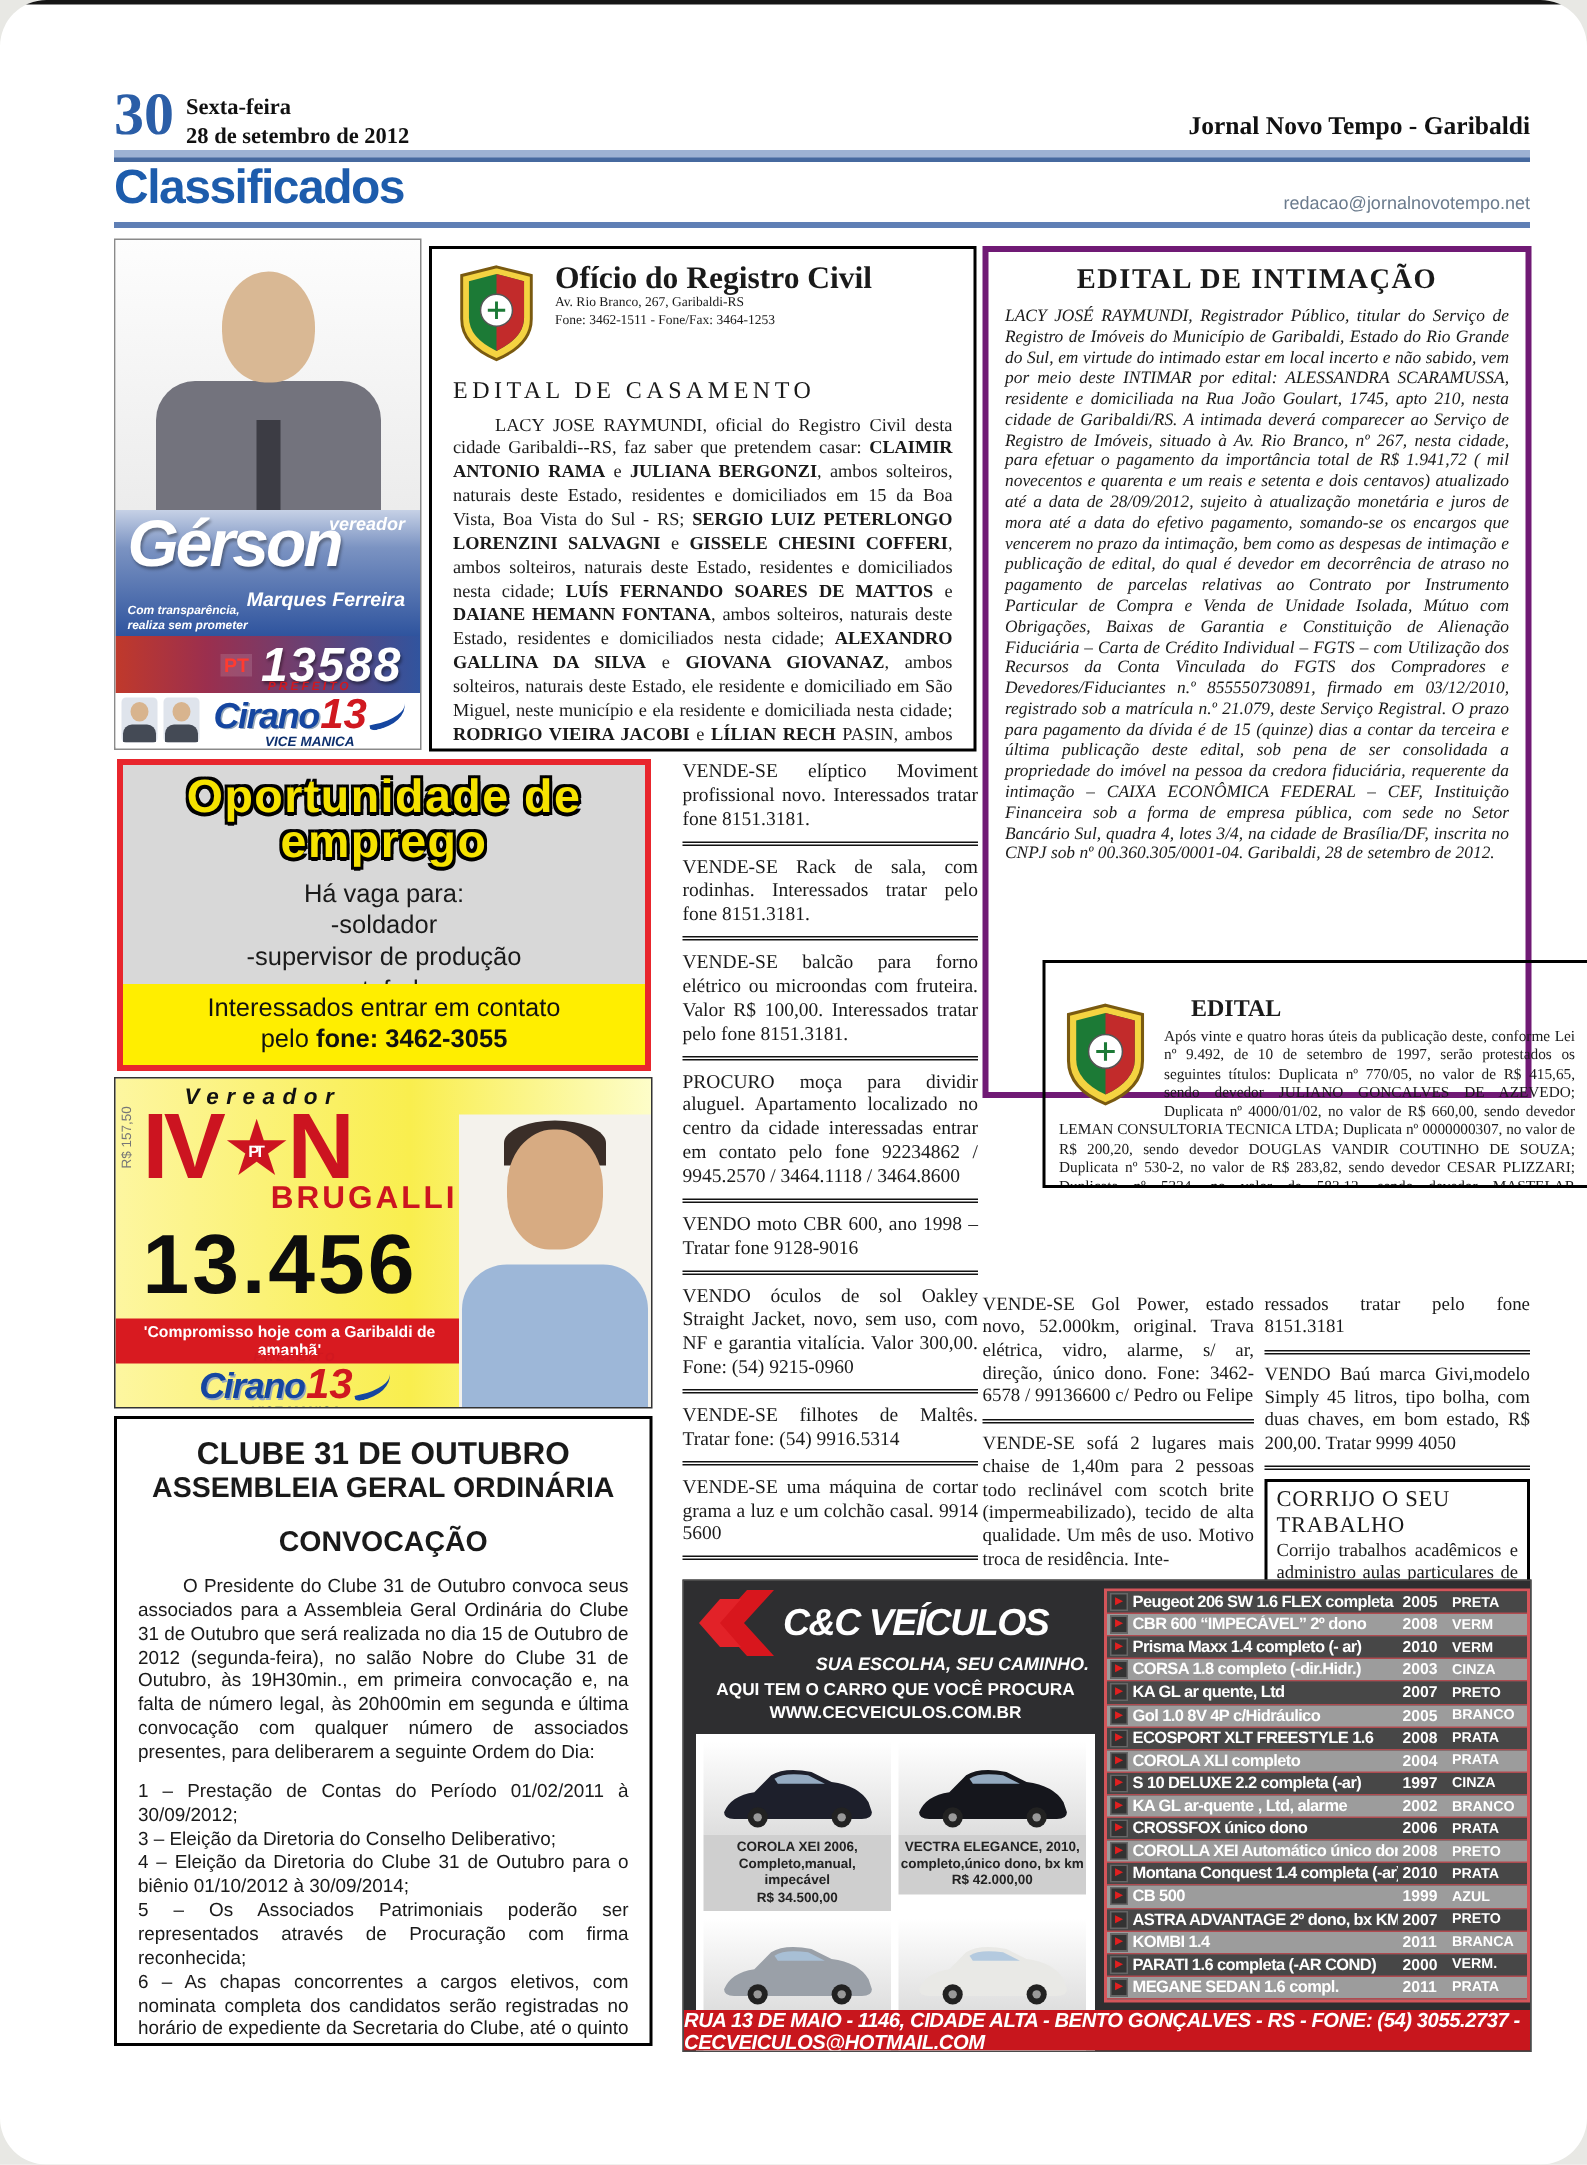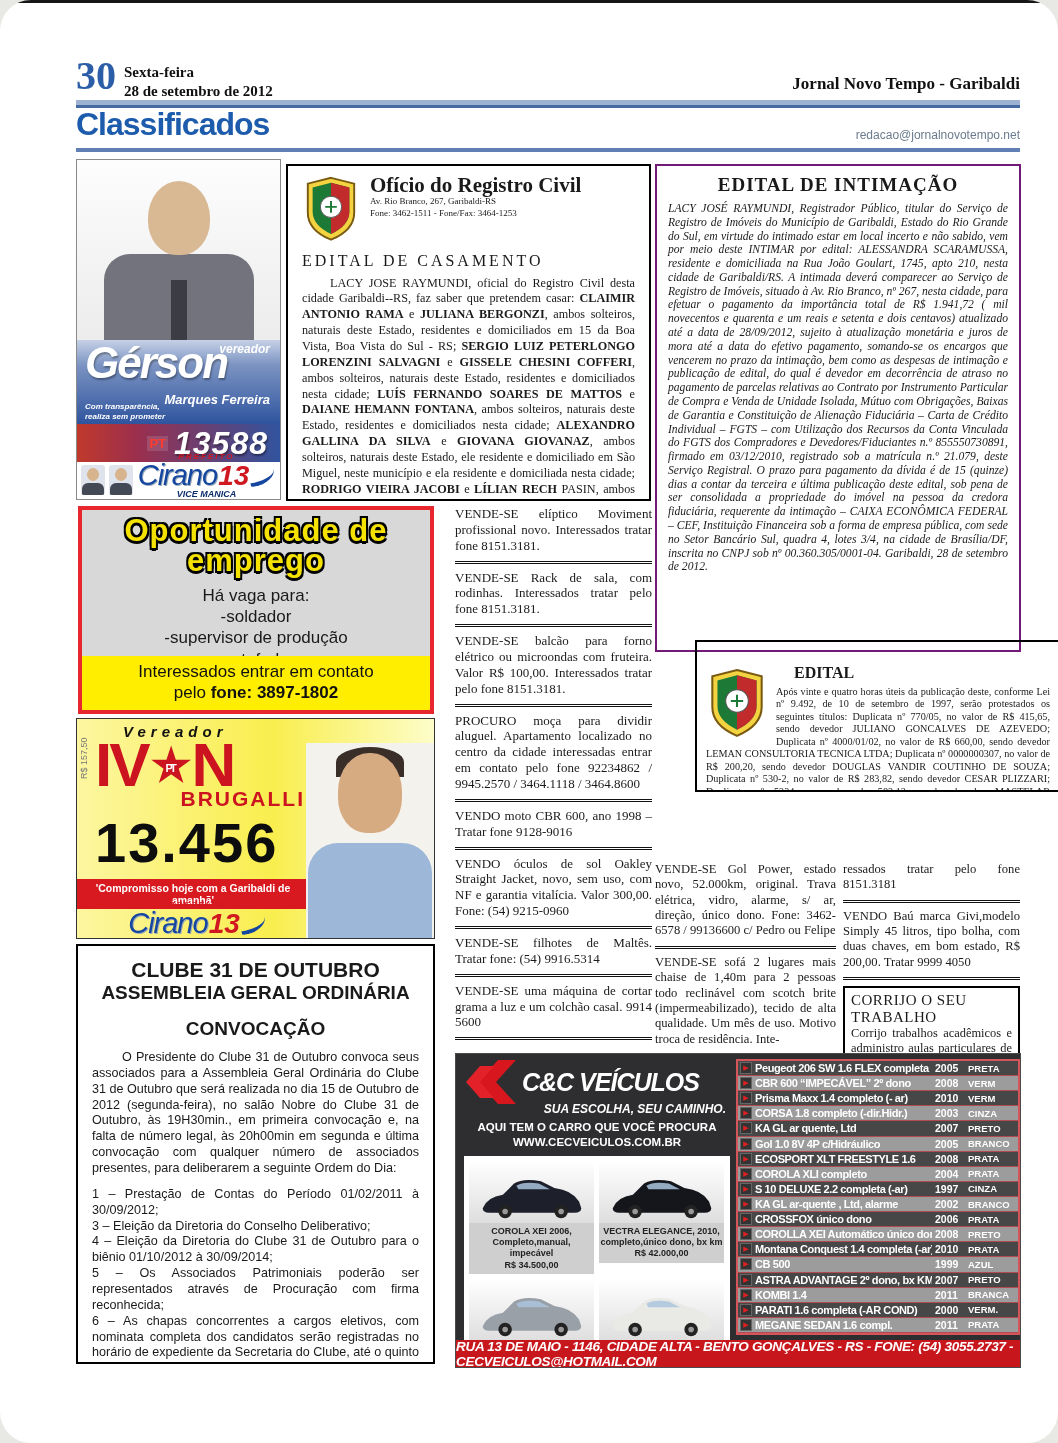--- a/index.html
+++ b/index.html
@@ -40,38 +40,38 @@
   .g-number{color:#fff;font-size:32px;font-weight:bold;font-style:italic;text-shadow:1px 2px 2px rgba(0,0,0,.4);letter-spacing:1px;}
   .g-bottom{position:relative;height:36px;background:#fff;display:flex;align-items:center;gap:4px;padding:1px 4px;box-sizing:border-box;}
   .mini-port{width:24px;height:30px;position:relative;background:#dfe4ec;border-radius:3px;overflow:hidden;flex:0 0 auto;}
   .mini-port .mh{position:absolute;left:50%;top:3px;transform:translateX(-50%);width:12px;height:13px;border-radius:50%;background:#d8b48e;}
   .mini-port .mb{position:absolute;left:50%;bottom:0;transform:translateX(-50%);width:22px;height:12px;border-radius:6px 6px 0 0;background:#444a55;}
 
   
   .cirano{position:relative;font-family:"Liberation Sans",sans-serif;line-height:1;flex:1;}
   .cir-pref{display:block;text-align:center;color:#d01820;font-size:8px;font-weight:bold;font-style:italic;letter-spacing:2px;}
   .cir-row{display:flex;align-items:baseline;justify-content:center;}
-  .cir-name{color:#1546a0;font-size:29px;font-weight:normal;font-style:italic;letter-spacing:-1px;text-shadow:1px 1px 0 #9ab;}
+  .cir-name{color:#1546a0;font-size:24px;font-weight:bold;font-style:italic;letter-spacing:-1px;text-shadow:1px 1px 0 #9ab;}
   .cir-13{color:#d01820;font-size:28px;font-weight:bold;font-style:italic;margin-left:1px;}
   .cir-swoosh{width:26px;height:12px;border-bottom:4px solid #1546a0;border-radius:0 0 100% 20%;transform:rotate(-12deg);}
   .cir-vice{display:block;color:#0d2f6e;font-size:9px;font-weight:bold;font-style:italic;text-align:center;}
   .cir-foot{display:block;color:#1b7a2a;font-size:7.5px;font-weight:bold;font-style:italic;text-align:center;}
 
   
   .box-registro{left:286px;top:164px;width:365px;height:337px;border:2px solid #000;box-sizing:border-box;
                 padding:8px 14px 6px 14px;overflow:hidden;}
   .rc-head{display:flex;gap:10px;}
   .rc-logo{flex:0 0 58px;}
   .rc-title{font-size:21px;font-weight:bold;line-height:1.05;}
   .rc-addr,.rc-phone{font-size:9px;line-height:1.3;}
   .rc-edital{font-size:16px;letter-spacing:3px;margin:8px 0 6px 0;}
   .rc-body{font-size:12.2px;line-height:1.3;text-align:justify;text-indent:28px;}
 
   
-  .box-intimacao{left:655px;top:164px;width:366px;height:488px;border:2px solid #701a75;box-sizing:border-box;
+  .box-intimacao{left:655px;top:164px;width:366px;height:568px;border:4px solid #701a75;box-sizing:border-box;
                  padding:6px 11px;overflow:hidden;}
   .int-title{font-size:19px;font-weight:bold;text-align:center;letter-spacing:1px;margin:2px 0 6px 0;}
   .int-body{font-size:11.6px;font-style:italic;line-height:1.19;text-align:justify;font-weight:500;}
 
   
   .box-edital{left:655px;top:640px;width:366px;height:152px;border:2px solid #000;box-sizing:border-box;
               padding:22px 9px;overflow:hidden;margin-left:40px;}
   .ed-logo{float:left;width:62px;height:74px;margin:2px 8px 2px 0;}
   .ed-title{font-size:16px;font-weight:bold;margin:0 0 4px 88px;}
   .ed-body{font-size:10.2px;line-height:1.22;text-align:justify;}
@@ -262,21 +262,21 @@
       <div>
 
       <div>-soldador</div>
           <div>-supervisor de produção</div>
           <div>-estofador</div>
           <div>-auxiliar de produção.</div>
         </div>
     </div>
     <div class="emp-band">
       <div>Interessados entrar em contato</div>
-      <div><span>pelo </span><b>fone: 3897-1802</b></div>
+      <div><span>pelo </span><b>fone: 3462-3055</b></div>
     </div>
   </div>
 
   <div class="abs ad-ivan">
     <span class="iv-price">R$ 157,50</span>
     <div class="iv-left">
       <div class="iv-vereador">Vereador</div>
       <div class="iv-name">
         <span>IV</span>
         <span class="iv-star">★<i>PT</i></span>

